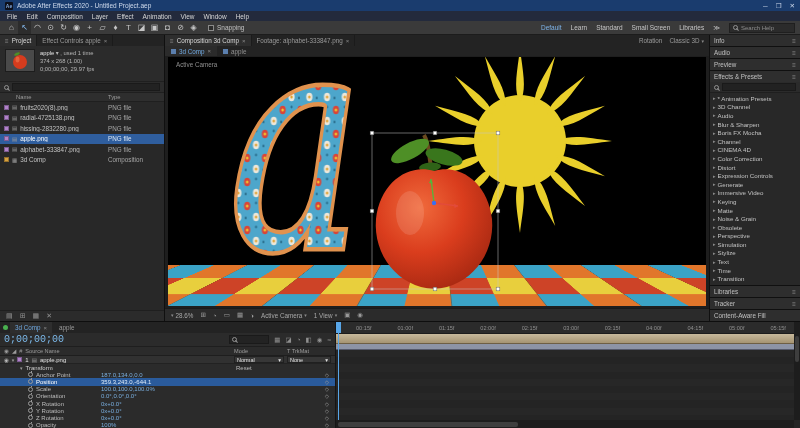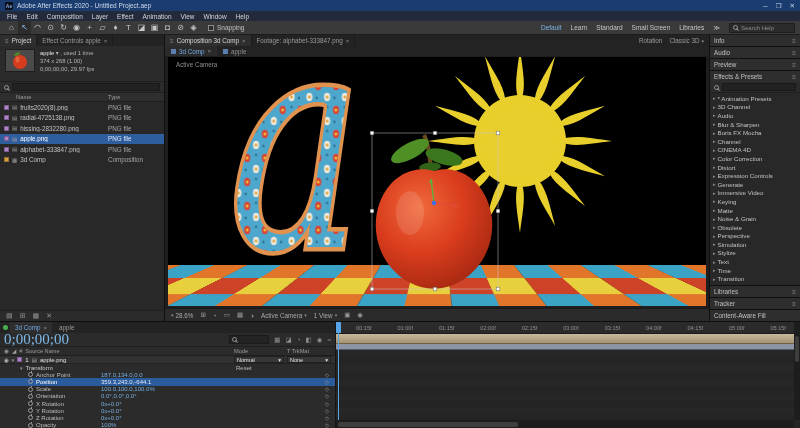--- a/index.html
+++ b/index.html
@@ -106,21 +106,21 @@
     background:#262626;border-top:1px solid #0e0e0e}
   .tl-left{width:336px;flex:none;display:flex;flex-direction:column;background:#2b2b2b;
     border-right:1px solid #151515}
   .tl-tabs{height:11px;flex:none;background:#232323;display:flex;align-items:stretch;gap:2px;
     padding-left:3px;font-size:6.3px}
   .status-dot{width:5px;height:5px;border-radius:50%;background:#49b04f;align-self:center;flex:none}
   .tl-tab{padding:0 5px;display:flex;align-items:center;gap:3px;color:#9a9a9a}
   .tl-tab.active{background:#2e2e2e;color:#6fa8e0}
   .tl-controls{height:14px;flex:none;display:flex;align-items:center;gap:5px;padding:0 4px;
     border-bottom:1px solid #1e1e1e}
-  .timecode{font-family:Liberation Serif, serif;font-size:15px;color:#7cb9ea}
+  .timecode{font-family:Liberation Mono, monospace;font-size:10px;color:#7cb9ea}
   .tl-ctrl-icons{margin-left:auto;display:flex;gap:5px;color:#8f8f8f;font-size:6.5px;align-items:center}
   .minisearch{display:flex;align-items:center;gap:2px;background:#232323;border:1px solid #1a1a1a;
     height:9px;width:40px;padding:0 2px}
   .tl-header{height:9px;flex:none;display:flex;align-items:center;font-size:5.6px;color:#9c9c9c;
     border-bottom:1px solid #1e1e1e;padding:0 4px;gap:3px}
   .th-src{flex:1}
   .th-mode{width:50px;flex:none}
   .th-trk{width:44px;flex:none}
   .tl-rows{flex:1;overflow:hidden;font-size:6px;color:#c0c0c0}
   .trow{height:7.2px;display:flex;align-items:center;padding:0 4px;gap:3px;position:relative}

